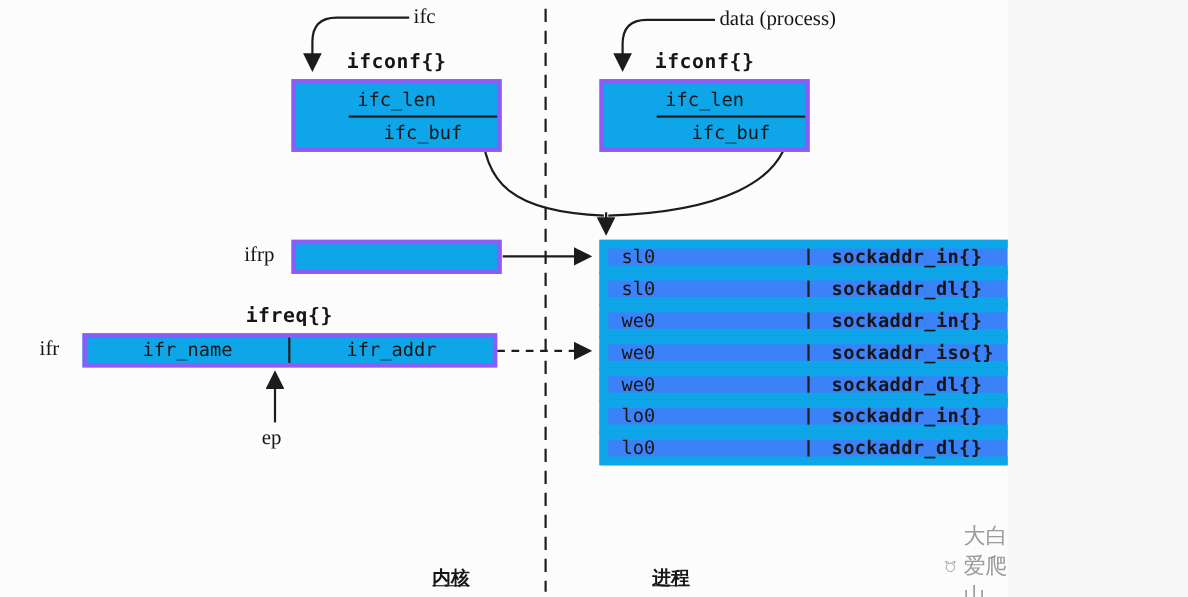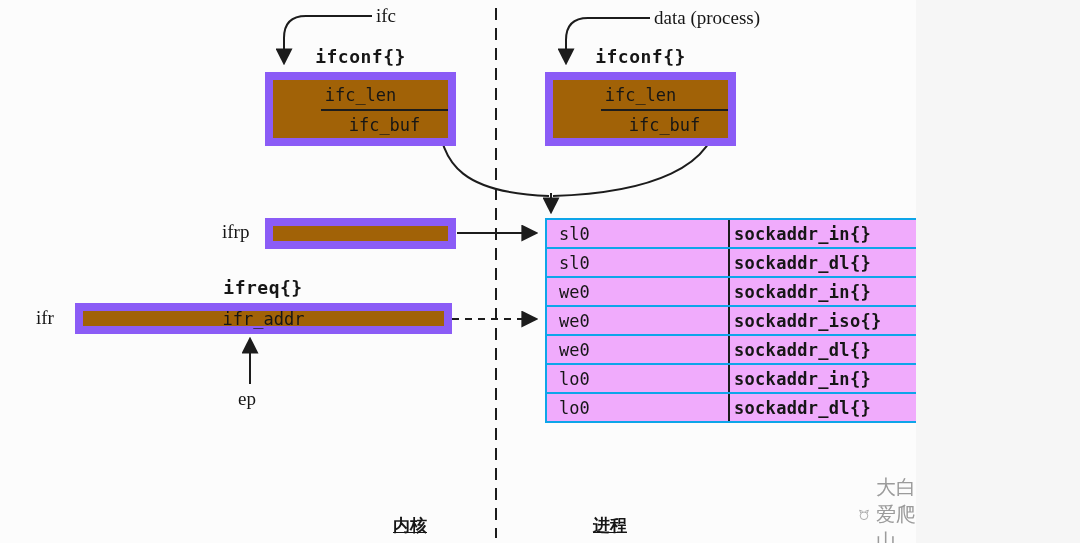--- a/index.html
+++ b/index.html
@@ -3,30 +3,30 @@
 <meta charset="utf-8">
 <style>
   * { margin:0; padding:0; box-sizing:border-box; }
   html,body { background:#f6f6f6; }
   body { font-family:"DejaVu Sans", sans-serif; color:#161616; }
   .canvas { position:relative; width:916px; height:543px; background:#fcfcfc; overflow:hidden; }
   .abs { position:absolute; }
   .center { text-align:center; }
   .struct-title { font-family:"DejaVu Sans Mono","Liberation Mono",monospace; font-weight:bold; font-size:18px; letter-spacing:0.5px; }
   .plain-label { font-family:"Liberation Serif","DejaVu Serif",serif; font-size:19px; }
-  .box2 { border:8px solid #8b5cf6; background:#a16207; }
+  .box2 { border:4px solid #8b5cf6; background:#0ea5e9; }
   .struct-box { display:flex; flex-direction:column; }
   .struct-box .cell { height:29px; display:flex; align-items:center; justify-content:center;
       font-family:"DejaVu Sans Mono","Liberation Mono",monospace; font-size:17px; }
   .struct-box .cell + .cell { border-top:2px solid #1c1c1c;margin-left:48px; }
-  .trow { display:flex; height:31px; border:2px solid #0ea5e9; background:#f0abfc; }
+  .trow { display:flex; height:31px; border:8px solid #0ea5e9; background:#3b82f6; }
   .trow .ncell { flex:0 0 183px; display:flex; align-items:center; padding-left:12px;
       border-right:2px solid #1c1c1c;
       font-family:"DejaVu Sans Mono","Liberation Mono",monospace; font-size:17px; }
-  .trow .tcell { flex:1; display:flex; align-items:center; padding-left:4px;
+  .trow .tcell { flex:1; display:flex; align-items:center; padding-left:20px;
       font-family:"DejaVu Sans Mono","Liberation Mono",monospace; font-size:17px; font-weight:bold; letter-spacing:0.3px; }
   .w-in  { width:381px; }
   .w-dl  { width:427px; }
   .w-iso { width:467px; }
   .hrow { display:flex; height:100%; }
   .hrow .cell { display:flex; align-items:center; justify-content:center;
       font-family:"DejaVu Sans Mono","Liberation Mono",monospace; font-size:17px; }
   .hrow .cell + .cell { border-left:2px solid #1c1c1c; }
   .region-label { font-size:17px; font-weight:600;text-decoration:underline; }
   .watermark { display:flex; align-items:center; gap:6px; color:#9b9b9b; font-size:20px; }
@@ -76,20 +76,21 @@
     <div class="cell">ifc_buf</div>
   </div>
 
   <div class="abs plain-label" style="left:222px; top:221px;">ifrp</div>
   <div class="abs box2" style="left:265px; top:218px; width:191px; height:31px;"></div>
 
   <div class="abs struct-title center" style="left:168px; top:277px; width:190px;">ifreq{}</div>
   <div class="abs plain-label" style="left:36px; top:307px;">ifr</div>
   <div class="abs box2" style="left:75px; top:303px; width:377px; height:31px;">
     <div class="hrow">
+      <div class="cell" style="flex:0 0 183px;">ifr_name</div>
       <div class="cell" style="flex:1;">ifr_addr</div>
     </div>
   </div>
   <div class="abs plain-label" style="left:238px; top:388px;">ep</div>
 
   <div class="abs trow w-in" style="left:545px; top:218px;">
     <div class="ncell">sl0</div>
     <div class="tcell">sockaddr_in{}</div>
   </div>
   <div class="abs trow w-dl" style="left:545px; top:247px;">

